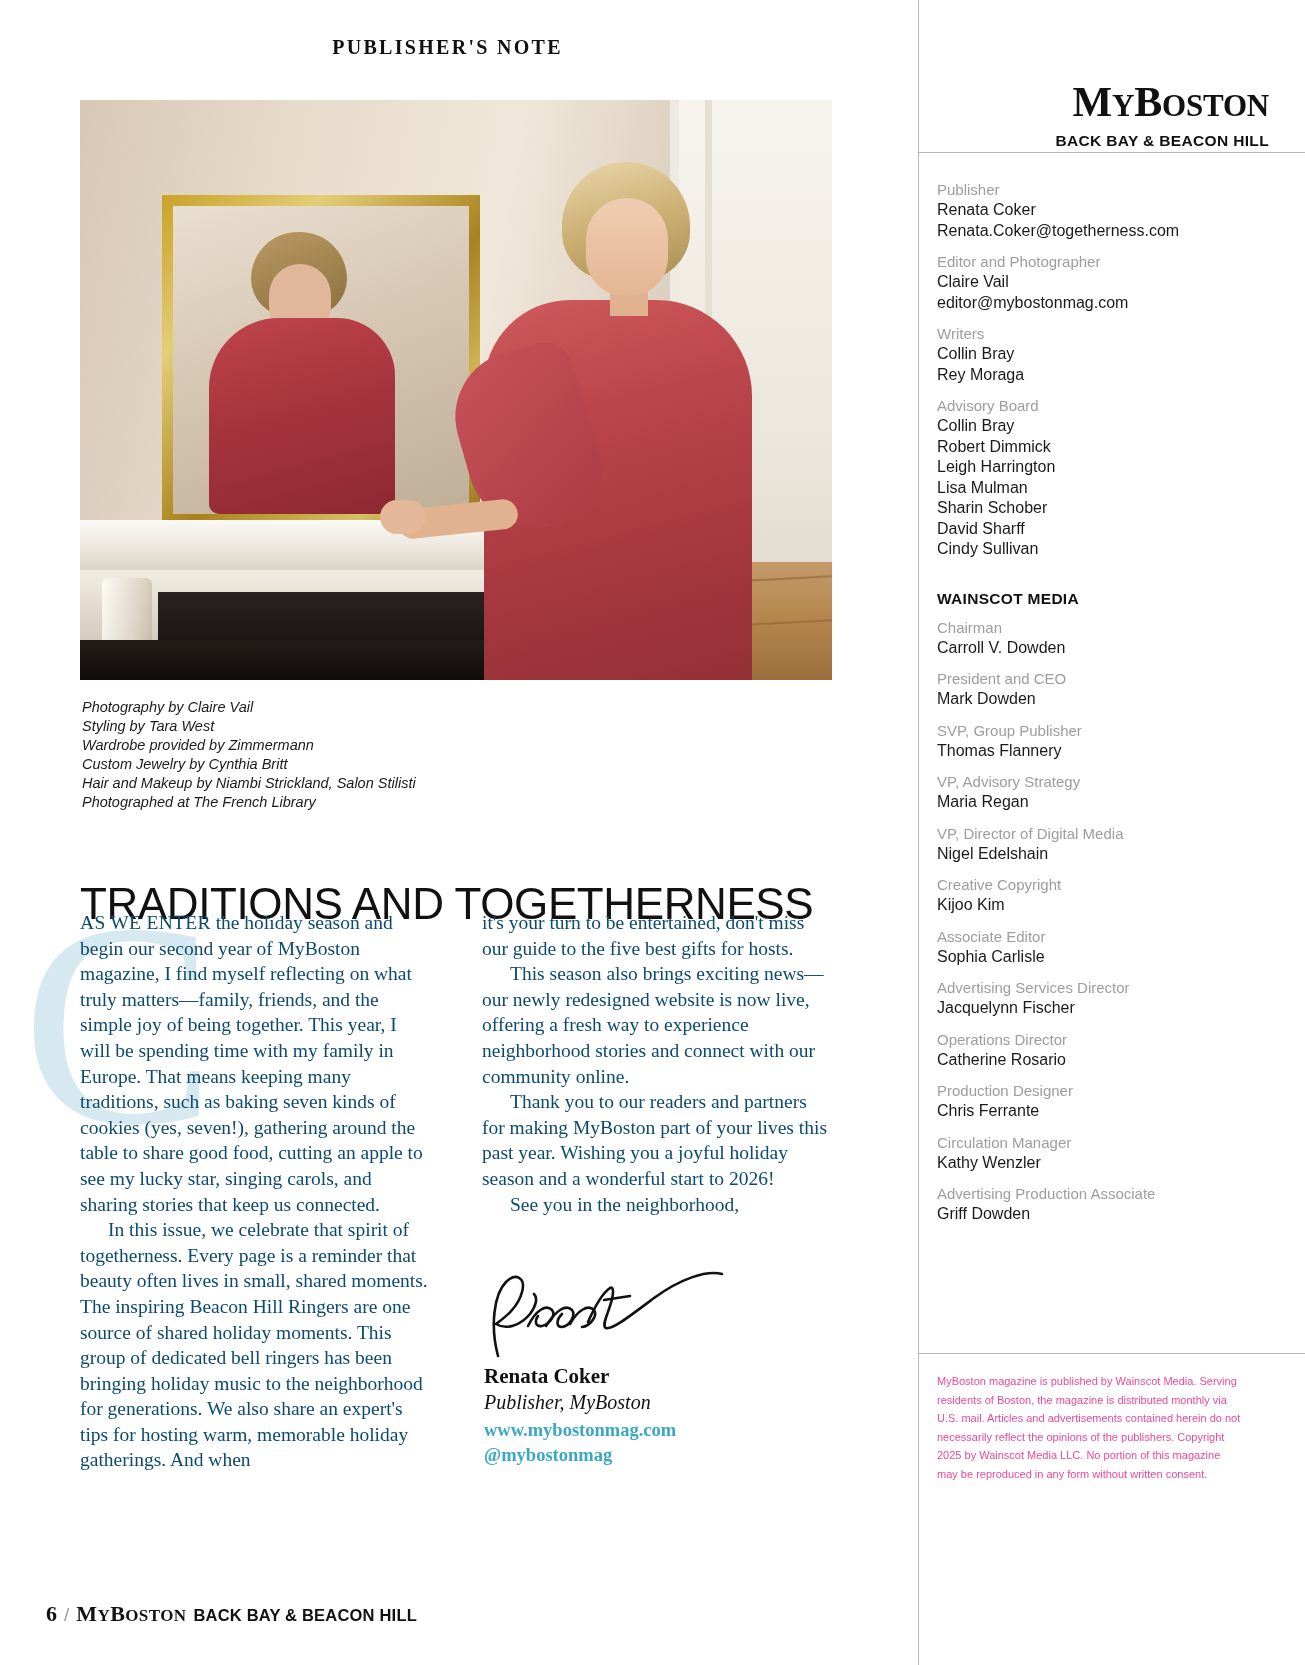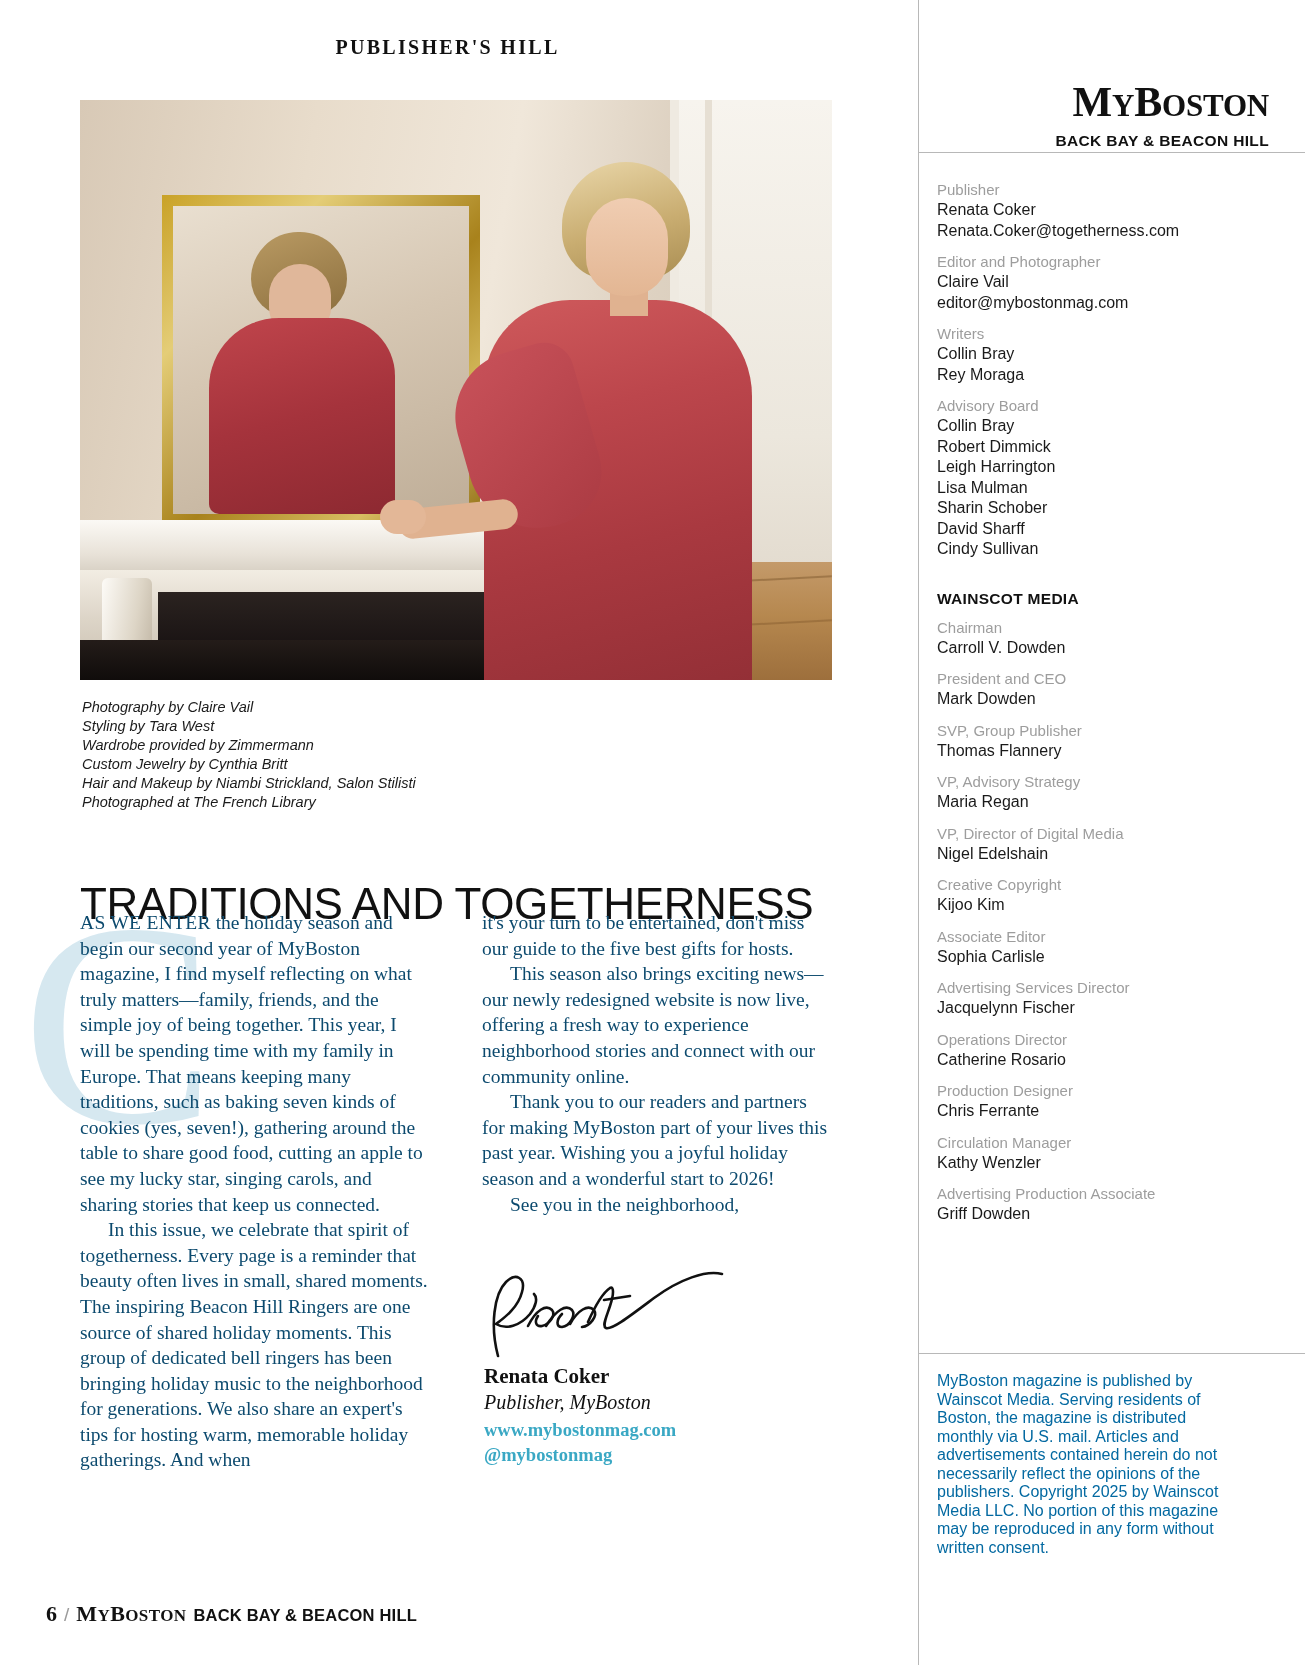--- a/index.html
+++ b/index.html
@@ -362,35 +362,35 @@
     margin-top: 30px;
     margin-bottom: 10px;
   }
 
   .legal {
     position: absolute;
     left: 18px;
     top: 1372px;
     width: 305px;
     font-family: "Liberation Sans", sans-serif;
-    font-size: 16px;
+    font-size: 11px;
     line-height: 18.5px;
-    color: #0369a1;
+    color: #ec4899;
   }
 </style>
 </head>
 <body>
 
 <div id="page">
 
   <div class="col-divider"></div>
 
   <div id="article">
 
-    <div class="kicker">PUBLISHER'S HILL</div>
+    <div class="kicker">PUBLISHER'S NOTE</div>
 
     <div class="hero">
       <div class="wall-left"></div>
       <div class="window"></div>
       <div class="floor"></div>
       <div class="mirror-frame">
         <div class="mirror-glass">
           <div class="refl-hair"></div>
           <div class="refl-face"></div>
           <div class="refl-dress"></div>

